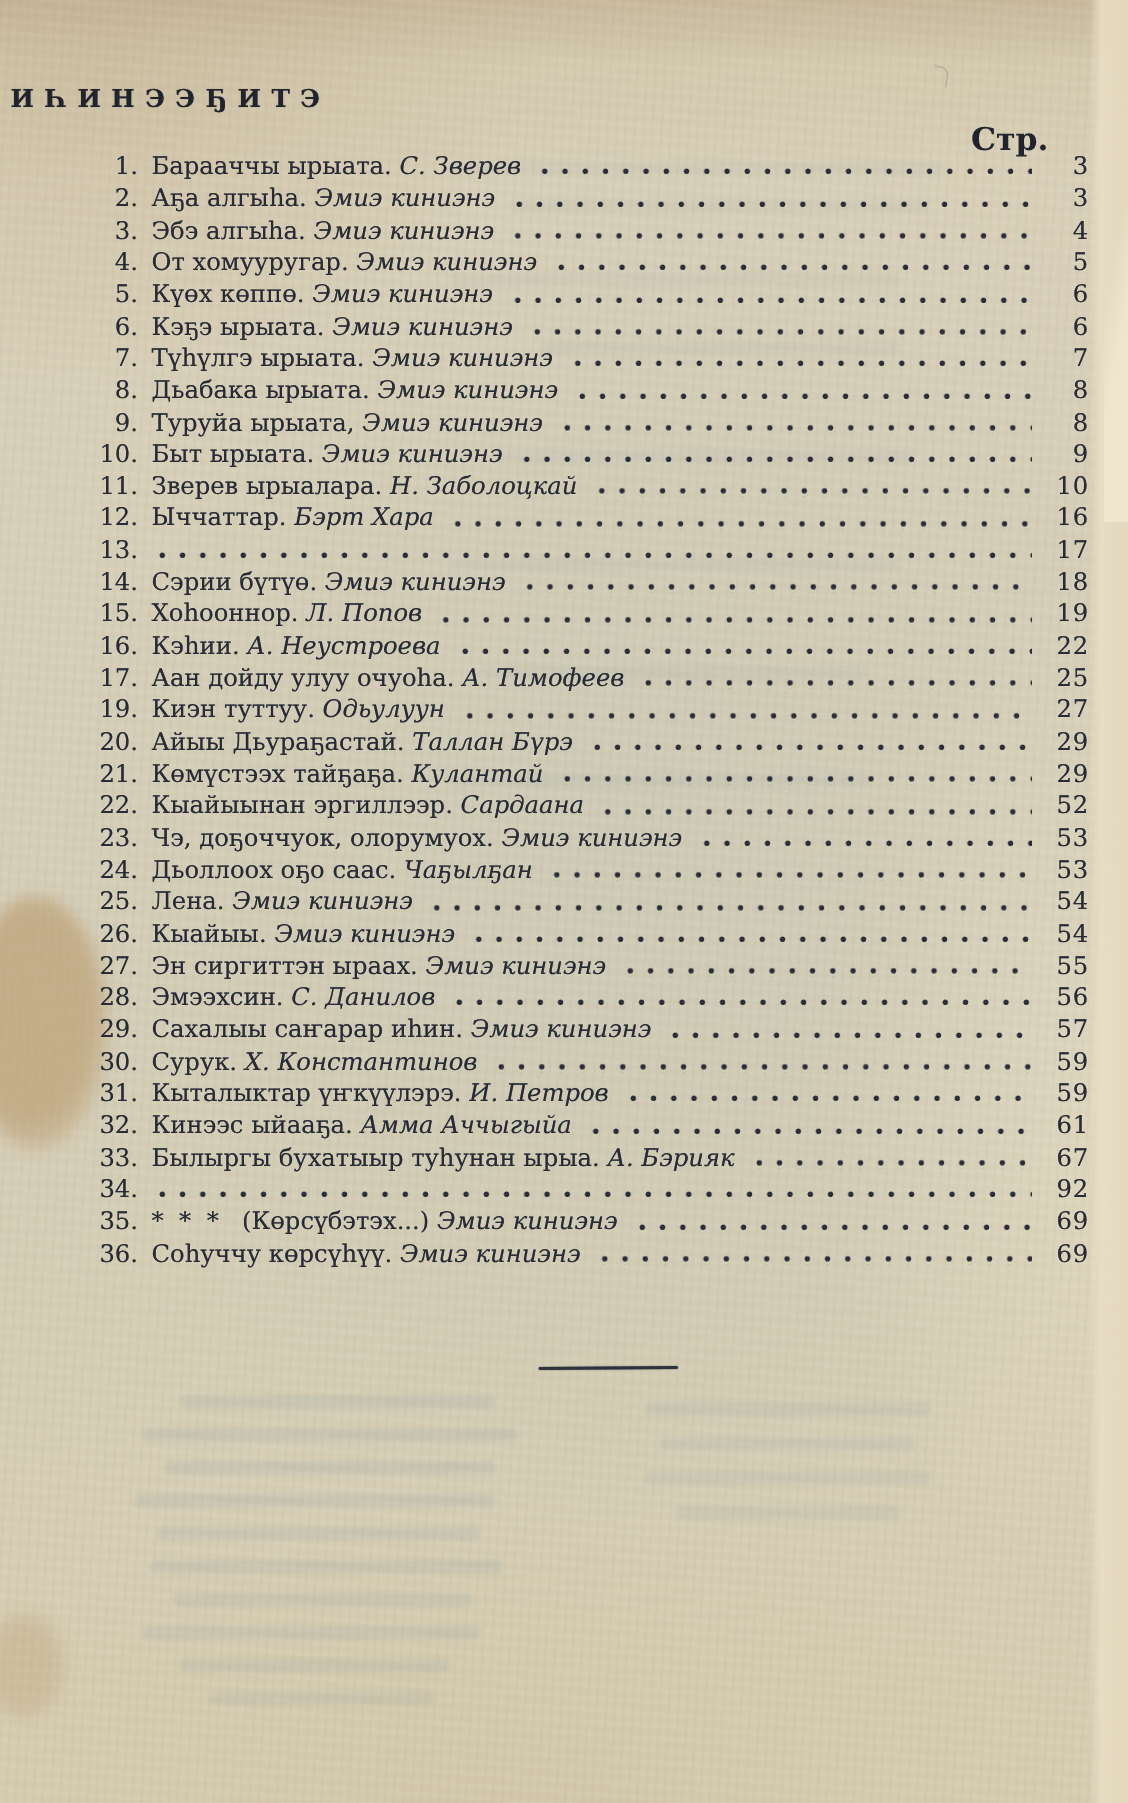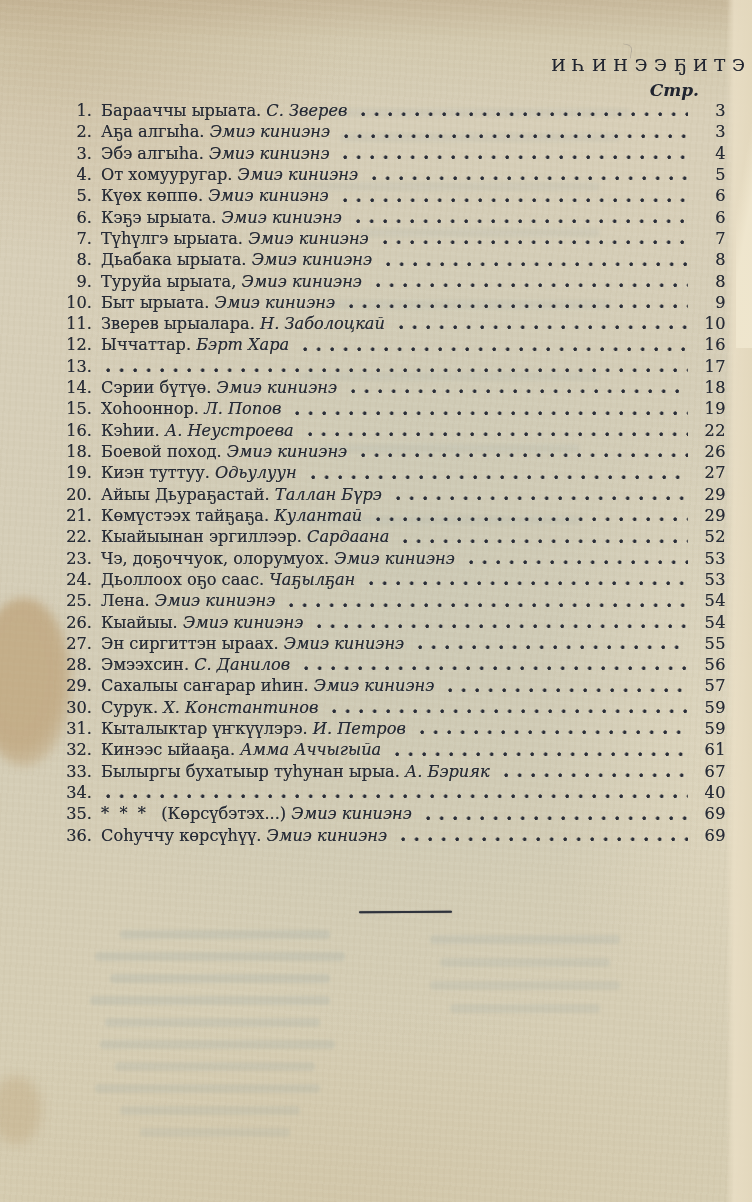--- a/index.html
+++ b/index.html
@@ -45,27 +45,27 @@
   .stain.small{
     left:-10px;top:1075px;width:52px;height:70px;
     background:radial-gradient(ellipse, rgba(182,152,106,.30) 0 60%, transparent 100%);
     filter:blur(6px);
   }
   .speck{position:absolute;left:622px;top:44px;width:9px;height:13px;
     border-right:1.5px solid rgba(90,85,95,.5);border-top:1.5px solid rgba(90,85,95,.4);
     border-radius:0 6px 0 0;transform:rotate(8deg);opacity:.55;}
   h1.title{
     position:absolute;top:56px;left:0;width:100%;margin:0;
-    text-align:right;font-size:16.5px;font-weight:normal;
+    text-align:left;font-size:16.5px;font-weight:bold;
     letter-spacing:7px;text-indent:7px;
     color:#20242f;text-shadow:0 0 .5px rgba(32,36,47,.65);
   }
   .col-label{
     position:absolute;top:80px;right:53px;
-    font-size:17px;font-style:italic;font-weight:bold;color:#20242f;
+    font-size:21px;font-weight:bold;color:#20242f;
   }
   .toc{
     position:absolute;left:60px;top:101px;width:666px;
     font-size:16.2px;
   }
   .row{
     display:flex;align-items:baseline;height:21.32px;
     white-space:nowrap;text-shadow:0 0 .4px rgba(32,36,47,.55);
   }
   .num{flex:none;width:32px;text-align:right;}
@@ -217,24 +217,24 @@
         <span class="leader"></span>
         <span class="pagenum">19</span>
       </div>
       <div class="row">
         <span class="num">16.</span>
         <span class="entry"><span class="ttl">Кэһии.</span> <span class="author">А. Неустроева</span></span>
         <span class="leader"></span>
         <span class="pagenum">22</span>
       </div>
       <div class="row">
-        <span class="num">18.</span>
-        <span class="entry"><span class="ttl">Боевой поход.</span> <span class="author">Эмиэ киниэнэ</span></span>
-        <span class="leader"></span>
-        <span class="pagenum">26</span>
+        <span class="num">17.</span>
+        <span class="entry"><span class="ttl">Аан дойду улуу очуоһа.</span> <span class="author">А. Тимофеев</span></span>
+        <span class="leader"></span>
+        <span class="pagenum">25</span>
       </div>
       <div class="row">
         <span class="num">19.</span>
         <span class="entry"><span class="ttl">Киэн туттуу.</span> <span class="author">Одьулуун</span></span>
         <span class="leader"></span>
         <span class="pagenum">27</span>
       </div>
       <div class="row">
         <span class="num">20.</span>
         <span class="entry"><span class="ttl">Айыы Дьураҕастай.</span> <span class="author">Таллан Бүрэ</span></span>
@@ -315,21 +315,21 @@
       </div>
       <div class="row">
         <span class="num">33.</span>
         <span class="entry"><span class="ttl">Былыргы бухатыыр туһунан ырыа.</span> <span class="author">А. Бэрияк</span></span>
         <span class="leader"></span>
         <span class="pagenum">67</span>
       </div>
       <div class="row">
         <span class="num">34.</span>
         <span class="leader"></span>
-        <span class="pagenum">40</span>
+        <span class="pagenum">92</span>
       </div>
       <div class="row">
         <span class="num">35.</span>
         <span class="entry"><span class="ttl">*&nbsp;&nbsp;*&nbsp;&nbsp;*&nbsp;&nbsp;&nbsp;(Көрсүбэтэх...)</span> <span class="author">Эмиэ киниэнэ</span></span>
         <span class="leader"></span>
         <span class="pagenum">69</span>
       </div>
       <div class="row">
         <span class="num">36.</span>
         <span class="entry"><span class="ttl">Соһуччу көрсүһүү.</span> <span class="author">Эмиэ киниэнэ</span></span>

